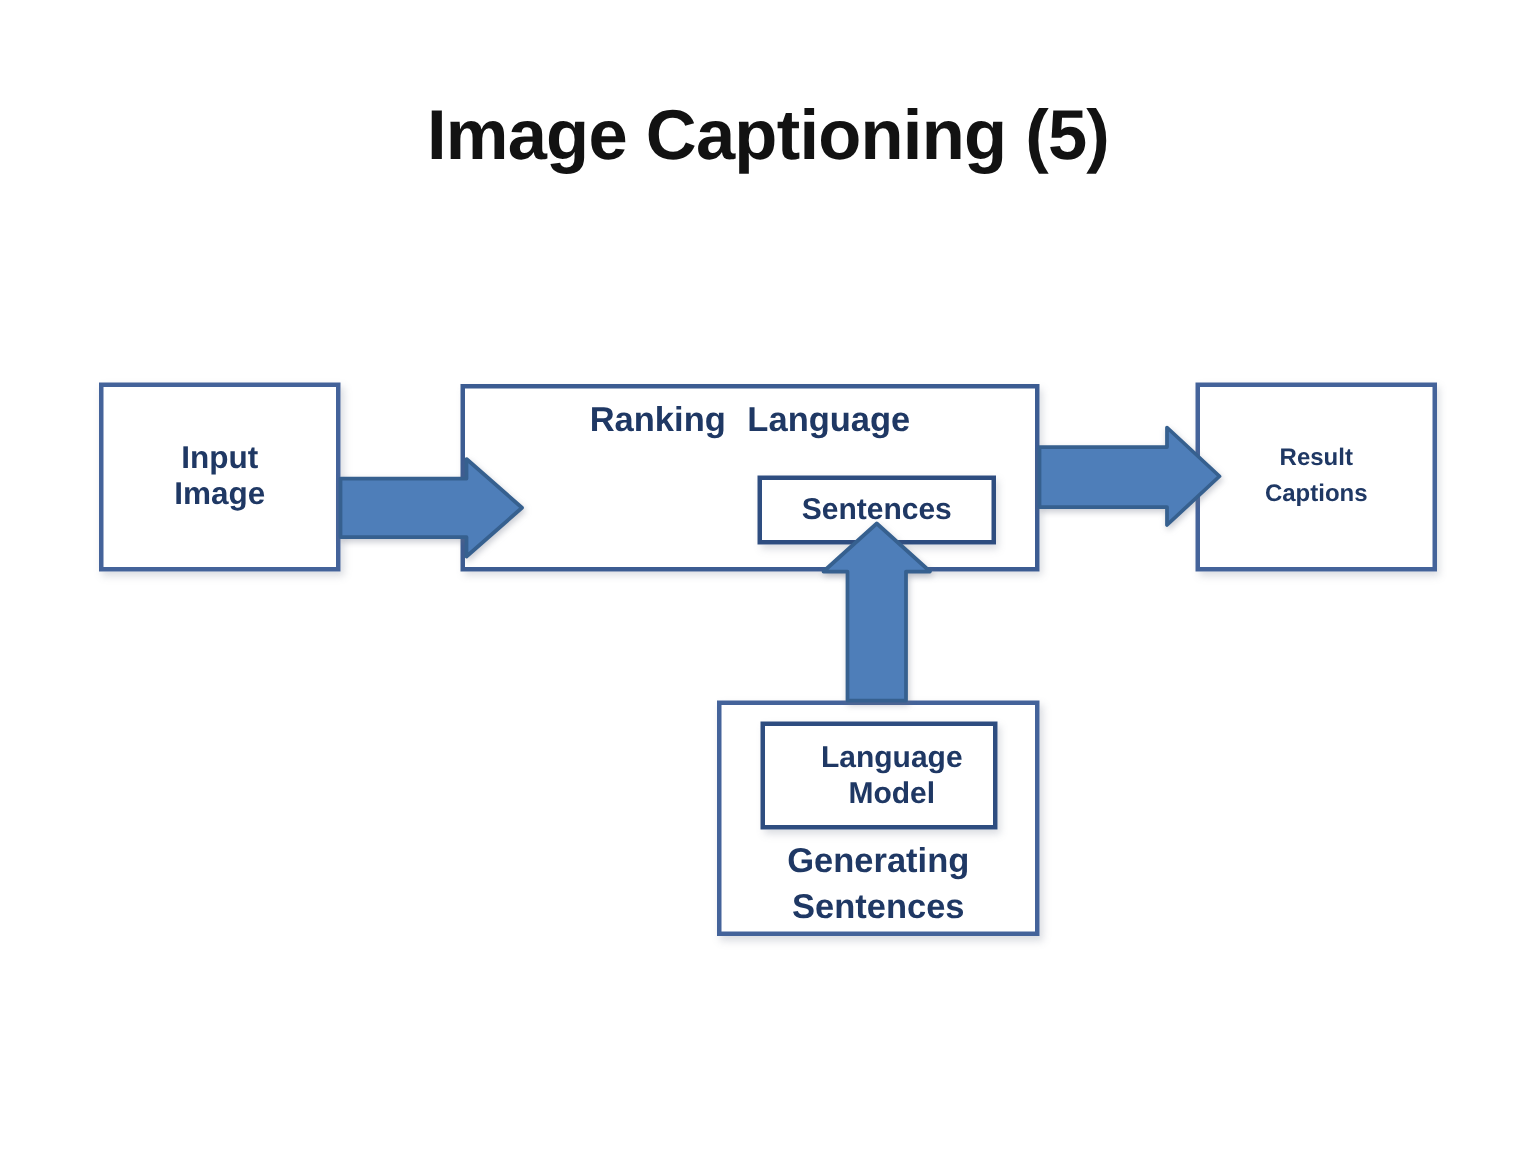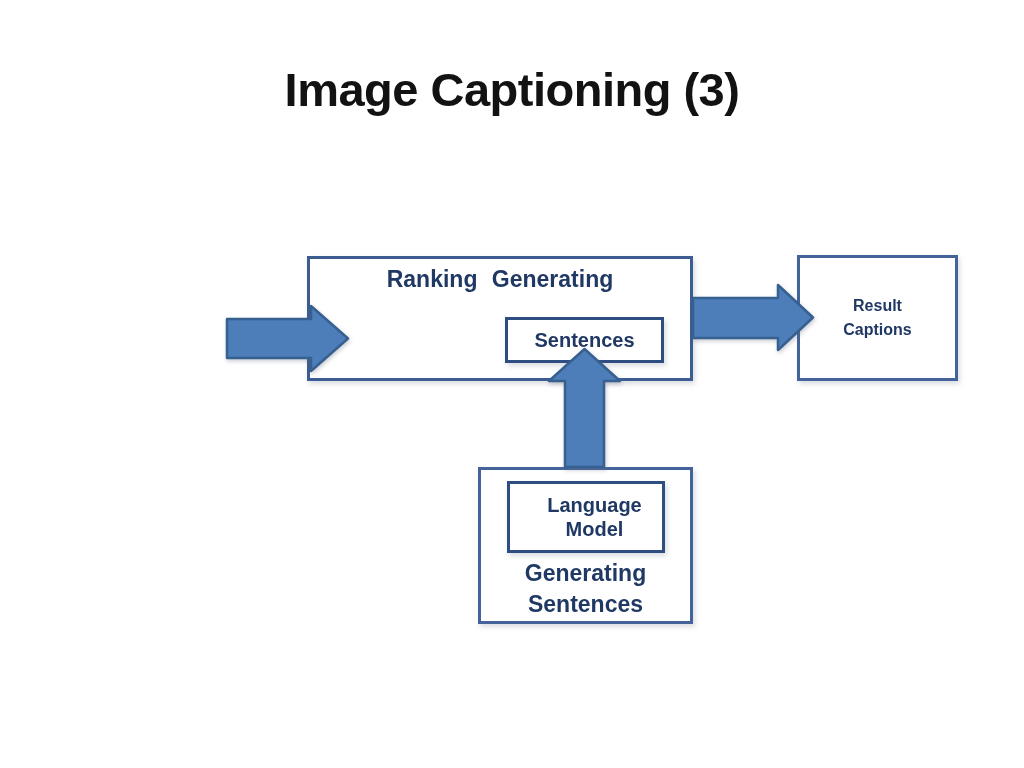--- a/index.html
+++ b/index.html
@@ -85,25 +85,29 @@
     stroke-width: 2.5;
     stroke-linejoin: round;
     filter: drop-shadow(1px 2px 2px rgba(100, 105, 125, 0.35));
   }
 </style>
 </head>
 <body>
 
 <div class="slide">
 
-  <h1 class="title">Image Captioning (3)</h1>
+  <h1 class="title">Image Captioning (5)</h1>
 
+  <div class="box outer input-box">
+    <span>Input
+Image</span>
+  </div>
 
   <div class="box ranking-box">
-    <div class="ranking-title">Ranking Generating</div>
+    <div class="ranking-title">Ranking Language</div>
   </div>
 
 
   <div class="box inner sentences-box">
     <span>Sentences</span>
   </div>
 
   <div class="box outer result-box">
     <span>Result
 Captions</span>

